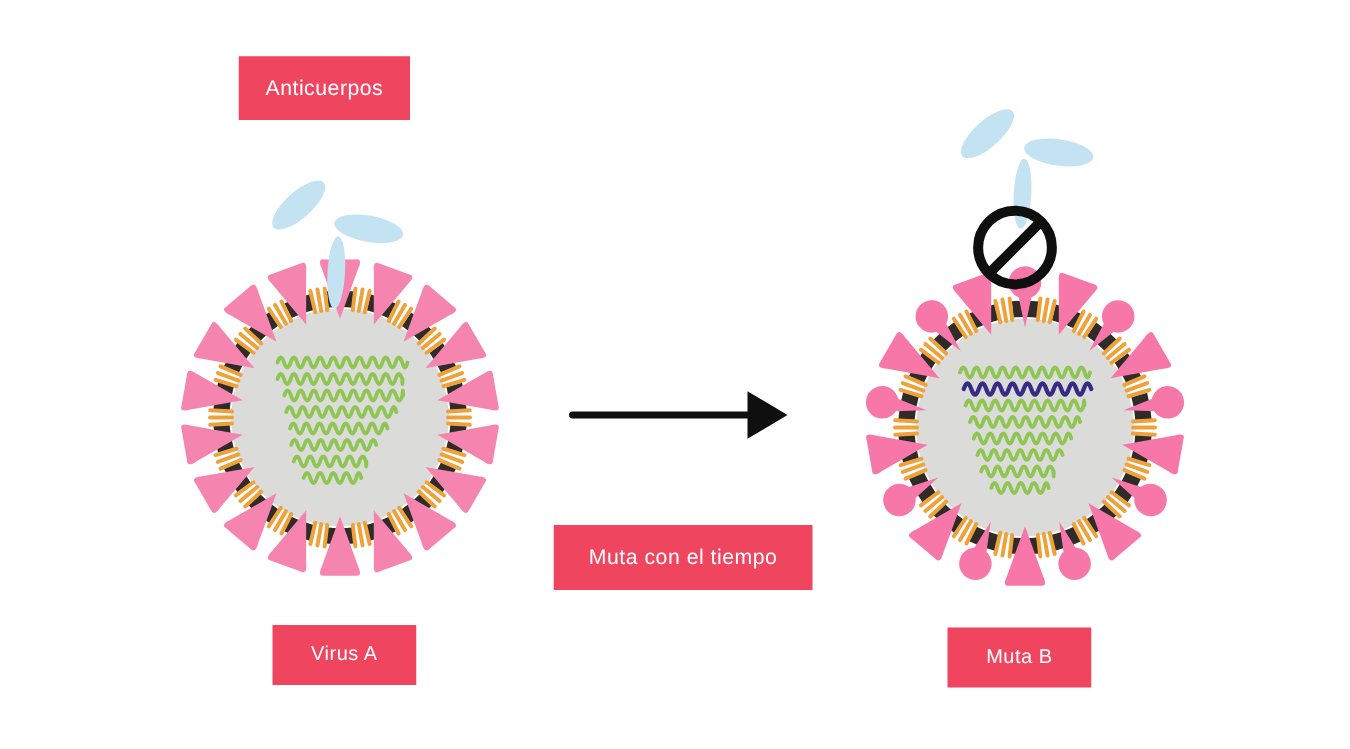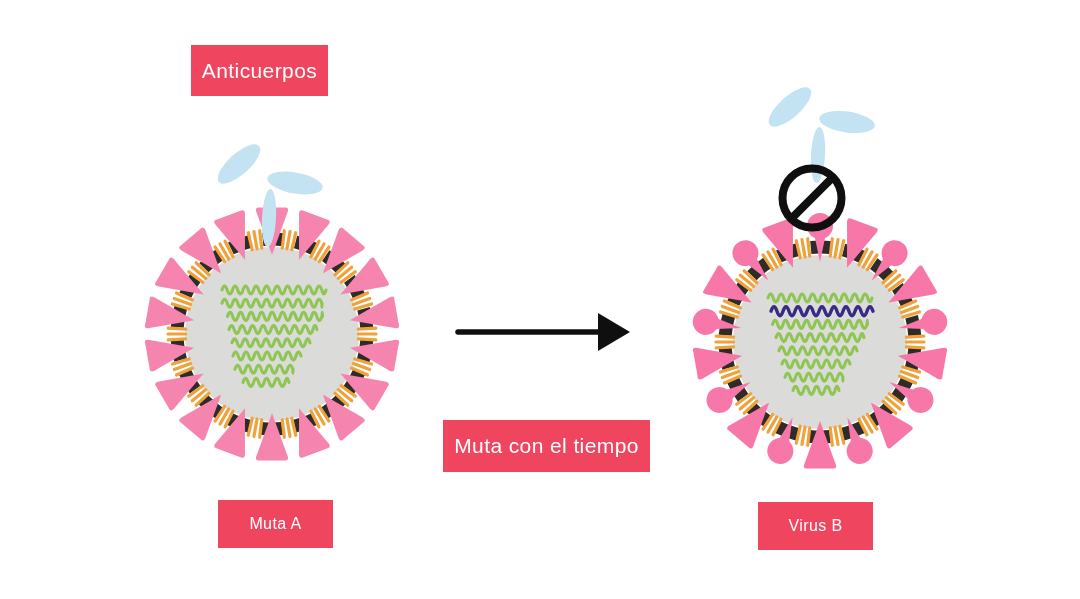--- a/index.html
+++ b/index.html
@@ -3,21 +3,21 @@
 <meta charset="utf-8">
 <style>
   html,body{margin:0;padding:0;background:#fff;}
   #canvas{
     position:relative;width:1080px;height:599px;background:var(--bg,#fff);
     overflow:hidden;font-family:"Liberation Sans", sans-serif;
   }
   .tag{
     position:absolute;display:flex;align-items:center;justify-content:center;
     background:var(--label-bg,#F0455E);color:var(--label-text,#fff);
-    font-size:21px;font-weight:500;letter-spacing:.4px;
+    font-size:17px;font-weight:500;letter-spacing:.4px;
   }
   .tag.small{font-size:16px;}
   #antibodies-tag{left:191px;top:45px;width:137px;height:51px;}
   #mutation-tag{left:443px;top:388px;width:207px;height:52px;margin-top:32px;}
   #virus-a-tag{left:218px;top:500px;width:115px;height:48px;}
   #virus-b-tag{left:758px;top:502px;width:115px;height:48px;}
   #virus-a-svg{position:absolute;left:132px;top:129px;}
   #virus-b-svg{position:absolute;left:680px;top:72px;}
   #arrow-svg{position:absolute;left:450px;top:305px;}
 </style>
@@ -373,17 +373,17 @@
         <ellipse cx="0" cy="0" rx="7" ry="28" fill="#C3E2F2" transform="translate(-2 -187) rotate(3)"></ellipse>
         <ellipse cx="0" cy="0" rx="27" ry="10.5" fill="#C3E2F2" transform="translate(-30 -235) rotate(-42)"></ellipse>
         <ellipse cx="0" cy="0" rx="28" ry="10.5" fill="#C3E2F2" transform="translate(27 -220) rotate(8)"></ellipse>
       </g>
       <g>
         <circle cx="-8" cy="-144" r="29.5" fill="none" stroke="#0F0F0F" stroke-width="8"></circle>
         <line x1="12.9" y1="-164.9" x2="-28.9" y2="-123.1" stroke="#0F0F0F" stroke-width="8"></line>
       </g>
     </svg>
 
-  <div class="tag small" id="virus-a-tag">Muta A</div>
-
-  <div class="tag small" id="virus-b-tag">Virus B</div>
+  <div class="tag small" id="virus-a-tag">Virus A</div>
+
+  <div class="tag small" id="virus-b-tag">Muta B</div>
 
 </div>
 
 </body></html>

